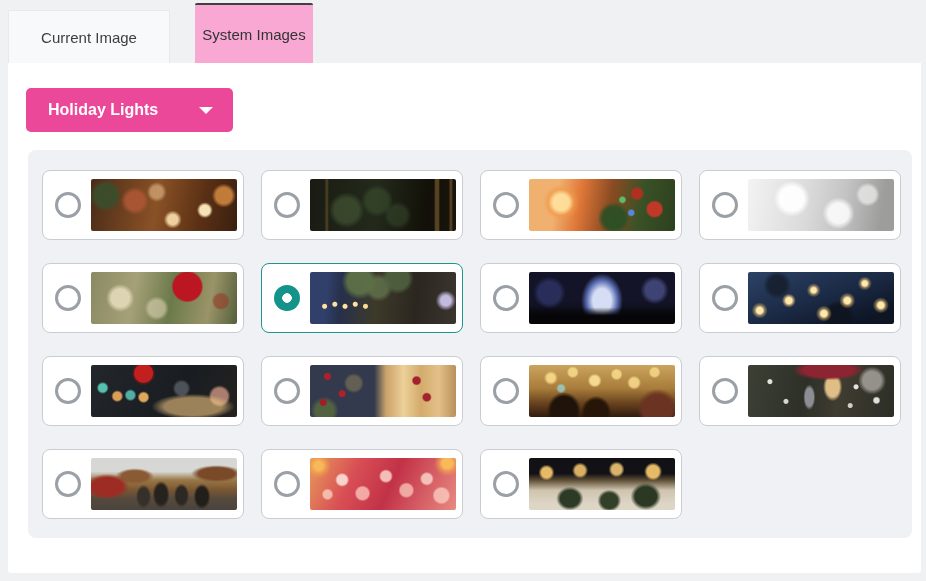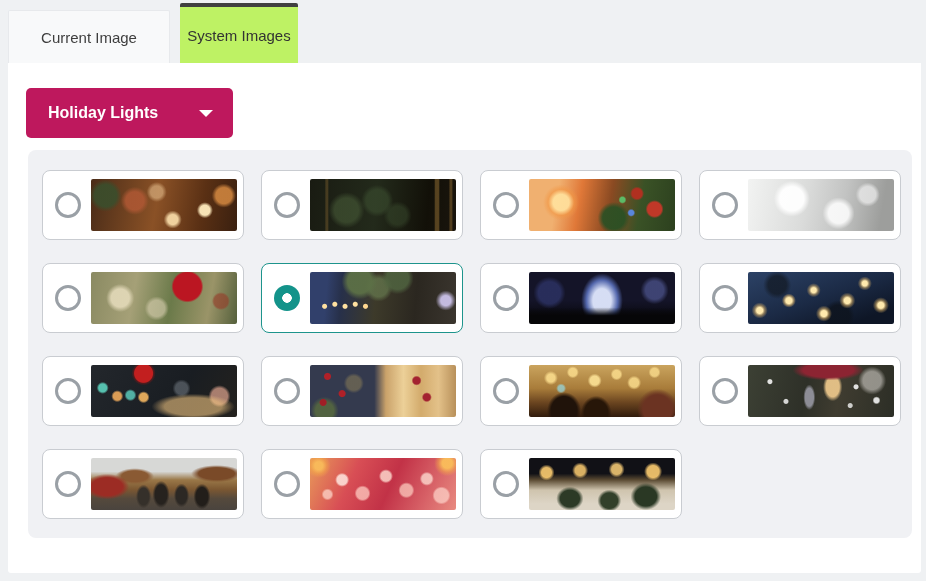--- a/index.html
+++ b/index.html
@@ -1,40 +1,40 @@
 <!DOCTYPE html>
 <html><head>
 <meta charset="utf-8">
 <style>
   html,body { margin:0; padding:0; }
   body { width:926px; height:581px; overflow:hidden; font-family:"Liberation Sans", sans-serif; }
 
   .page { position:relative; width:926px; height:581px; background:#eff1f3; }
 
   
-  .tabbar { position:absolute; left:8px; top:0; height:63px; display:flex; align-items:flex-end; gap:10px; }
+  .tabbar { position:absolute; left:8px; top:0; height:63px; display:flex; align-items:flex-end; gap:25px; }
   .tab {
     box-sizing:border-box; height:53px; display:flex; align-items:center; justify-content:center;
     background:#f8f9fa; border:1px solid #e7e9ec; border-bottom:none; border-radius:2px 2px 0 0;
     font-size:15px; color:#3e3e3e; cursor:pointer; white-space:nowrap;
   }
   .tab:nth-child(1){ width:162px; }
   .tab:nth-child(2){ width:118px; }
   .tab:nth-child(3){ width:160px; }
   .tab:nth-child(4){ width:173px; }
   .tab.active {
-    height:60px; background:#bef264; border:none; border-top:4px solid #404040; color:#333;
+    height:60px; background:#f9a8d4; border:none; border-top:2px solid #404040; color:#333;
   }
 
   
   .content { position:absolute; left:8px; right:5px; top:63px; bottom:8px; background:#fff; border-radius:0 0 3px 3px; }
 
   .toolbar { position:absolute; left:18px; top:25px; display:flex; align-items:center; }
   .dropdown {
-    box-sizing:border-box; width:207px; height:50px; background:#be185d; border:none; border-radius:5px;
+    box-sizing:border-box; width:207px; height:44px; background:#ec4899; border:none; border-radius:5px;
     color:#fff; font-size:16px; font-weight:bold; font-family:"Liberation Sans", sans-serif;
     display:flex; align-items:center; justify-content:space-between; padding:0 20px 0 22px; cursor:pointer;
   }
   .caret { width:0; height:0; border-left:7px solid transparent; border-right:7px solid transparent; border-top:7px solid #fff; }
   .hint { margin-left:14px; font-size:15px; color:#666; }
 
   
   .grid-panel {
     position:absolute; left:20px; top:87px; width:884px; height:388px;
     background:#f0f1f4; border-radius:8px; box-sizing:border-box; padding:20px 14px 18px;

